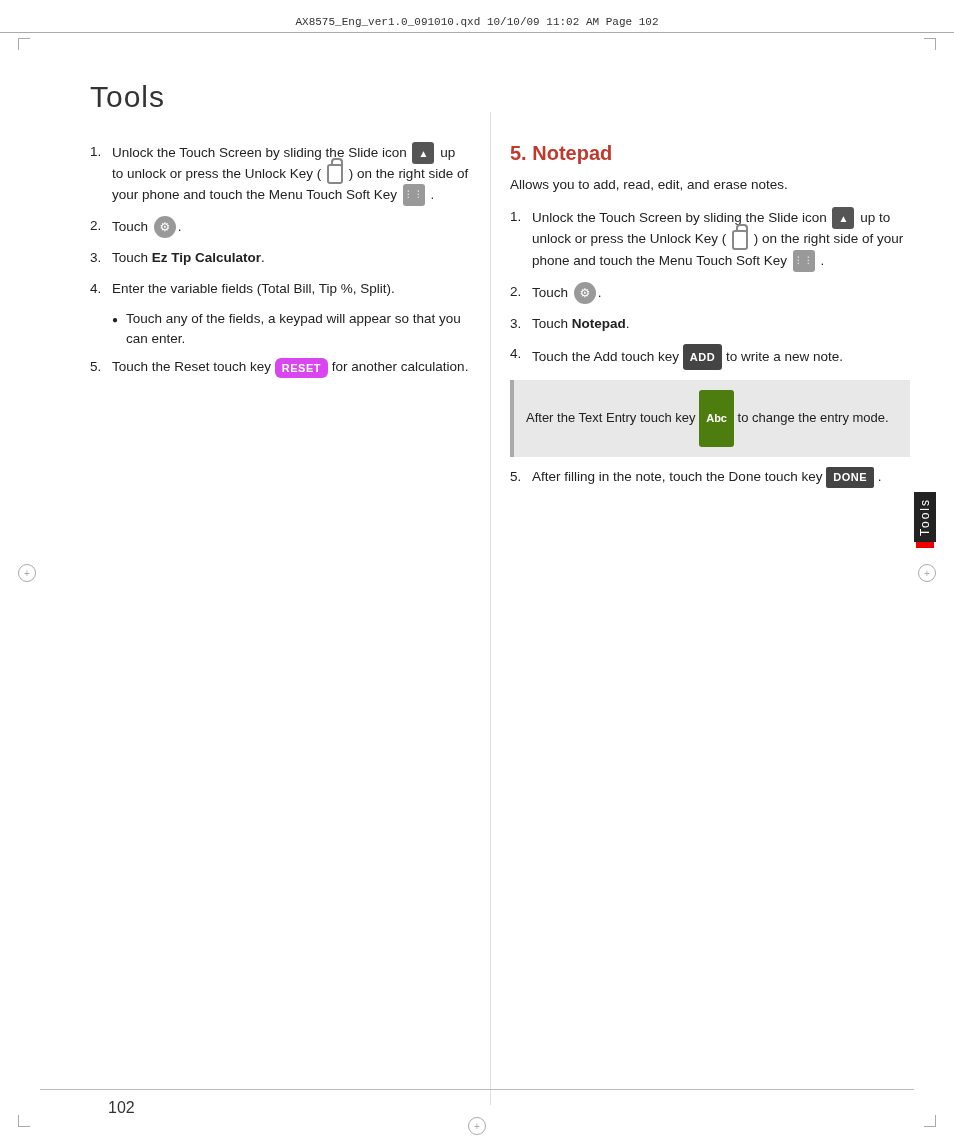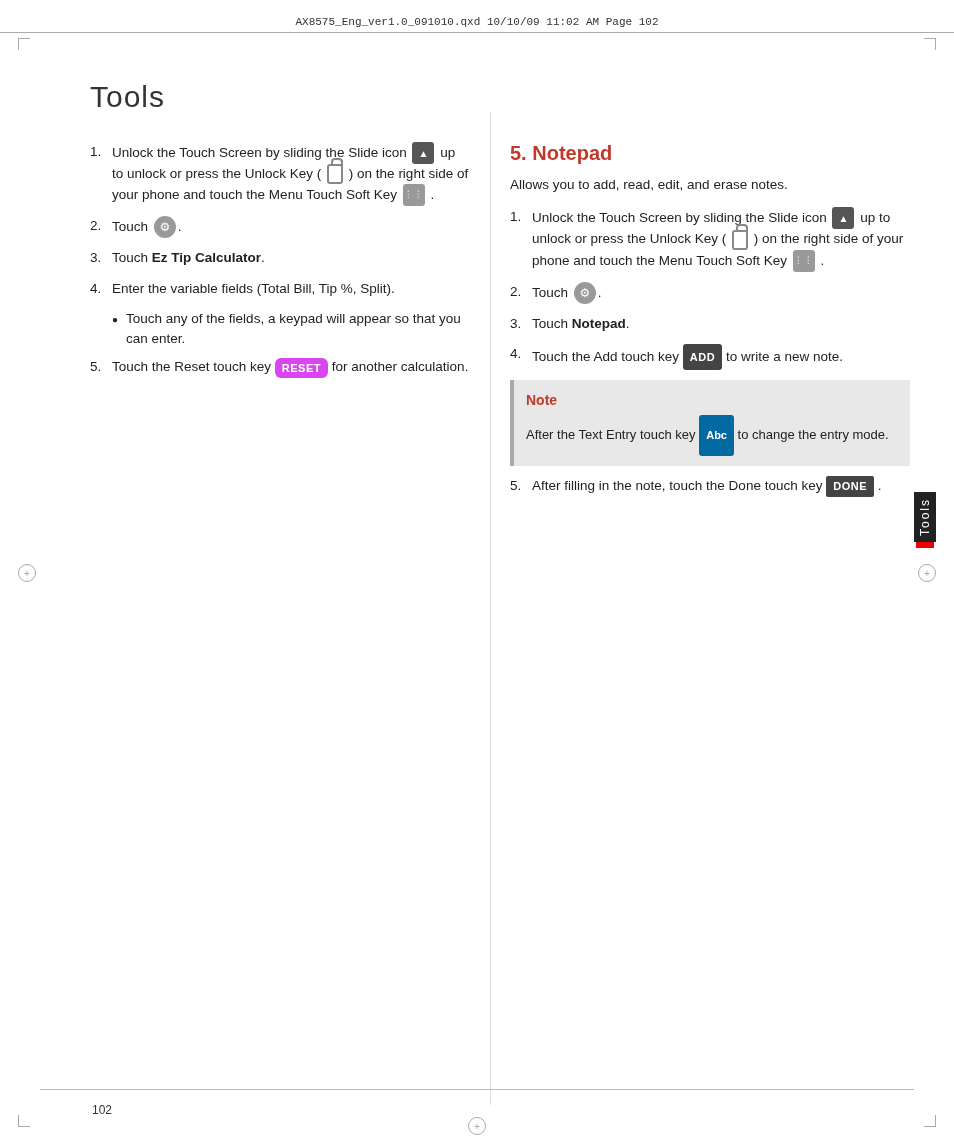--- a/index.html
+++ b/index.html
@@ -232,25 +232,25 @@
       color: #fff;
       font-size: 11px;
       font-weight: bold;
       padding: 5px 7px;
       border-radius: 3px;
       vertical-align: middle;
       letter-spacing: 0.5px;
     }
     .key-abc {
       display: inline-block;
-      background: #0369a1;
+      background: #4d7c0f;
       color: #fff;
       font-size: 11px;
       font-weight: bold;
-      padding: 12px 7px;
+      padding: 20px 7px;
       border-radius: 3px;
       vertical-align: middle;
     }
     .key-done {
       display: inline-block;
       background: #444;
       color: #fff;
       font-size: 11px;
       font-weight: bold;
       padding: 2px 7px;
@@ -298,22 +298,22 @@
       width: 18px;
       height: 6px;
       background: #e00;
       margin-top: 0;
     }
 
     
     .page-number {
       position: absolute;
       bottom: 28px;
-      left: 92px;
-      font-size: 12px;
+      left: 108px;
+      font-size: 16px;
       color: #333;
     }
 
     
     .corner-mark {
       position: absolute;
       width: 12px;
       height: 12px;
       border-color: #aaa;
       border-style: solid;
@@ -522,21 +522,20 @@
         <span class="step-num">4.</span>
         <span class="step-content">
           Touch the Add touch key
           <span class="key-add">ADD</span>
           to write a new note.
         </span>
       </li>
     </ol>
 
     <div class="note-box">
-      <span class="note-label">Note</span>
       <span>After the Text Entry touch key </span>
       <span class="key-abc">Abc</span>
       <span> to change the entry mode.</span>
     </div>
 
     <ol class="steps" style="margin-top:10px;">
       <li>
         <span class="step-num">5.</span>
         <span class="step-content">
           <span>After filling in the note, touch the Done touch key </span>

